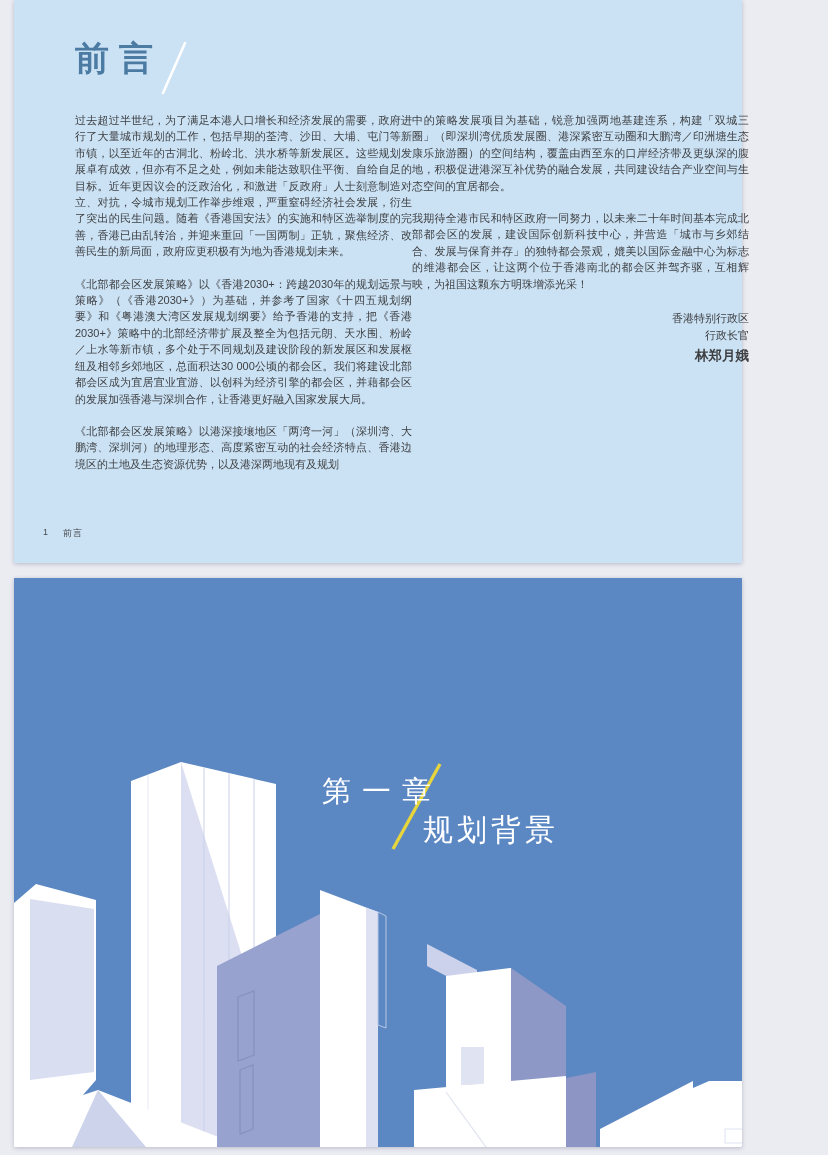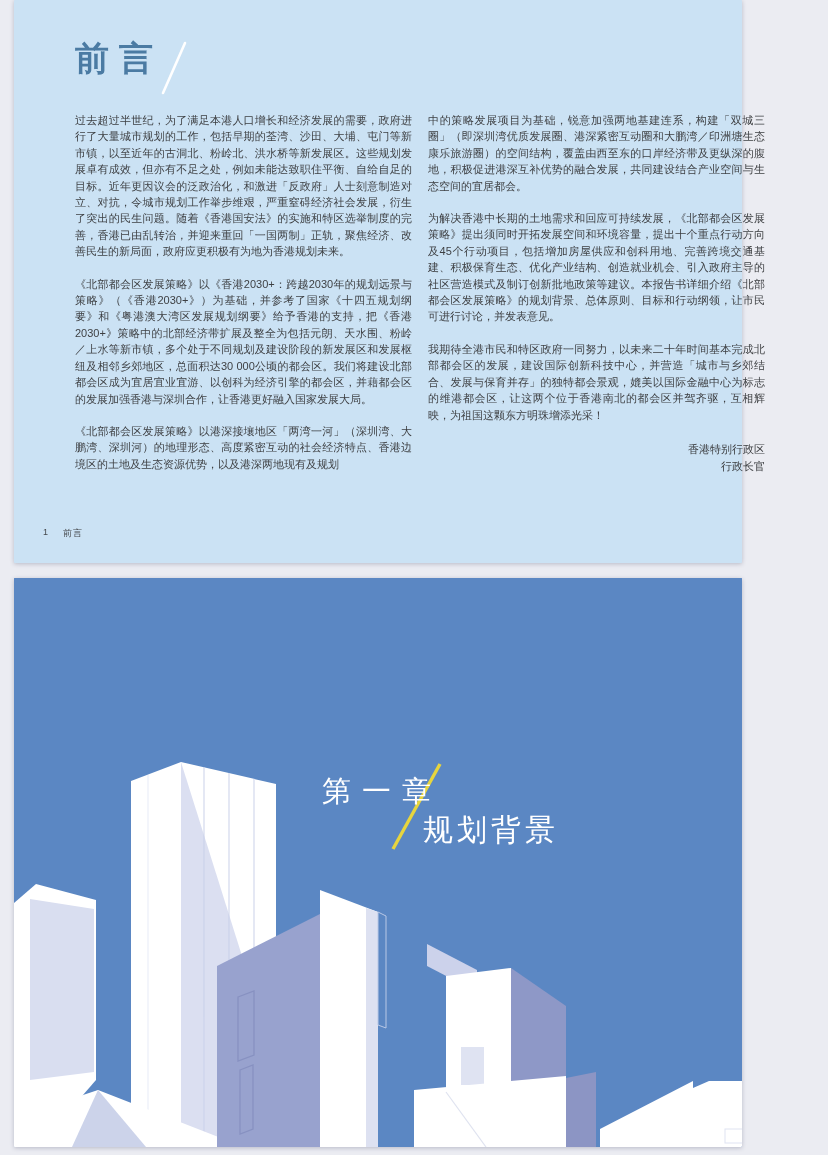--- a/index.html
+++ b/index.html
@@ -22,21 +22,21 @@
   
   .foreword-title {
     position:absolute; left:61px; top:40px; margin:0;
     font-size:34px; font-weight:600; color:#4b7ba3;
     letter-spacing:10px; line-height:1.1;
   }
   .title-slash { position:absolute; left:146px; top:40px; width:28px; height:56px; }
 
   .columns {
     position:absolute; left:61px; top:112px; width:690px;
-    display:flex; gap:16px;
+    display:flex; 
   }
   .col {
     width:337px;
     font-size:11px; line-height:16.4px;
     text-align:justify;
     color:#3d3f42;
   }
   .col p { margin:0 0 16px 0; }
   .signature {
     text-align:right; margin-top:18px;
@@ -75,25 +75,25 @@
   </svg>
 
   <div class="columns">
     <div class="col">
       <p>过去超过半世纪，为了满足本港人口增长和经济发展的需要，政府进行了大量城市规划的工作，包括早期的荃湾、沙田、大埔、屯门等新市镇，以至近年的古洞北、粉岭北、洪水桥等新发展区。这些规划发展卓有成效，但亦有不足之处，例如未能达致职住平衡、自给自足的目标。近年更因议会的泛政治化，和激进「反政府」人士刻意制造对立、对抗，令城市规划工作举步维艰，严重窒碍经济社会发展，衍生了突出的民生问题。随着《香港国安法》的实施和特区选举制度的完善，香港已由乱转治，并迎来重回「一国两制」正轨，聚焦经济、改善民生的新局面，政府应更积极有为地为香港规划未来。</p>
       <p>《北部都会区发展策略》以《香港2030+：跨越2030年的规划远景与策略》（《香港2030+》）为基础，并参考了国家《十四五规划纲要》和《粤港澳大湾区发展规划纲要》给予香港的支持，把《香港2030+》策略中的北部经济带扩展及整全为包括元朗、天水围、粉岭／上水等新市镇，多个处于不同规划及建设阶段的新发展区和发展枢纽及相邻乡郊地区，总面积达30 000公顷的都会区。我们将建设北部都会区成为宜居宜业宜游、以创科为经济引擎的都会区，并藉都会区的发展加强香港与深圳合作，让香港更好融入国家发展大局。</p>
       <p>《北部都会区发展策略》以港深接壤地区「两湾一河」（深圳湾、大鹏湾、深圳河）的地理形态、高度紧密互动的社会经济特点、香港边境区的土地及生态资源优势，以及港深两地现有及规划</p>
     </div>
     <div class="col">
       <p>中的策略发展项目为基础，锐意加强两地基建连系，构建「双城三圈」（即深圳湾优质发展圈、港深紧密互动圈和大鹏湾／印洲塘生态康乐旅游圈）的空间结构，覆盖由西至东的口岸经济带及更纵深的腹地，积极促进港深互补优势的融合发展，共同建设结合产业空间与生态空间的宜居都会。</p>
-      <p>为解决香港中长期的土地需求和回应可持续发展，《北部都会区发展策略》提出须同时开拓发展空间和环境容量，提出十个重点行动方向及45个行动项目，包括增加房屋供应和创科用地、完善跨境交通基建、积极保育生态、优化产业结构、创造就业机会、引入政府主导的社区营造模式及制订创新批地政策等建议。本报告书详细介绍《北部都会区发展策略》的规划背景、总体原则、目标和行动纲领，让市民可进行讨论，并发表意见。</p>
       <p>我期待全港市民和特区政府一同努力，以未来二十年时间基本完成北部都会区的发展，建设国际创新科技中心，并营造「城市与乡郊结合、发展与保育并存」的独特都会景观，媲美以国际金融中心为标志的维港都会区，让这两个位于香港南北的都会区并驾齐驱，互相辉映，为祖国这颗东方明珠增添光采！</p>
       <div class="signature">
         <div>香港特别行政区</div>
         <div>行政长官</div>
+        <div class="sig-name">林郑月娥</div>
       </div>
     </div>
   </div>
 
   <div class="footer">
     <span>1</span>
     <span>前言</span>
   </div>
 </div>
 

